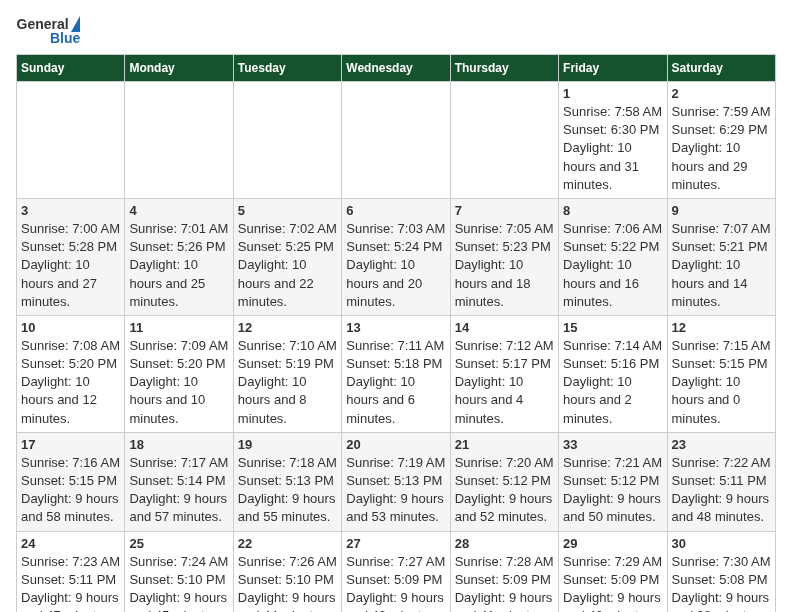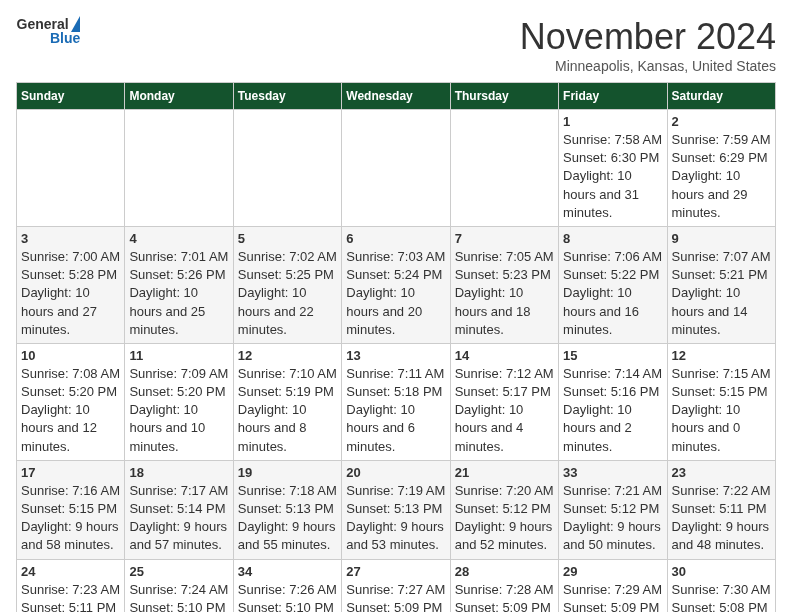--- a/index.html
+++ b/index.html
@@ -70,24 +70,20 @@
 <div class="header">
   <div class="logo">
     <div style="display:flex; flex-direction:column; align-items:center;">
       <div style="display:flex; align-items:center; gap:2px;">
         <span class="logo-text-general">General</span>
         <div style="width:0;height:0;border-left:9px solid transparent;border-bottom:16px solid #1a6bb5;"></div>
       </div>
       <span class="logo-text-blue" style="margin-top:-2px; margin-left:2px;padding-left:32px;">Blue</span>
     </div>
   </div>
-  <div class="title-block">
-    <div class="month-title">November 2024</div>
-    <div class="location">Minneapolis, Kansas, United States</div>
-  </div>
 </div>
 
 <table>
   <thead>
     <tr>
     <th>Sunday</th>
         <th>Monday</th>
         <th>Tuesday</th>
         <th>Wednesday</th>
         <th>Thursday</th>
@@ -204,21 +200,21 @@
       <tr>
         <td>
           <div class="day-number">24</div>
           <div class="day-info">Sunrise: 7:23 AM<br>Sunset: 5:11 PM<br>Daylight: 9 hours and 47 minutes.</div>
         </td>
         <td>
           <div class="day-number">25</div>
           <div class="day-info">Sunrise: 7:24 AM<br>Sunset: 5:10 PM<br>Daylight: 9 hours and 45 minutes.</div>
         </td>
         <td>
-          <div class="day-number">34</div>
+          <div class="day-number">22</div>
           <div class="day-info">Sunrise: 7:26 AM<br>Sunset: 5:10 PM<br>Daylight: 9 hours and 44 minutes.</div>
         </td>
         <td>
           <div class="day-number">27</div>
           <div class="day-info">Sunrise: 7:27 AM<br>Sunset: 5:09 PM<br>Daylight: 9 hours and 42 minutes.</div>
         </td>
         <td>
           <div class="day-number">28</div>
           <div class="day-info">Sunrise: 7:28 AM<br>Sunset: 5:09 PM<br>Daylight: 9 hours and 41 minutes.</div>
         </td>

